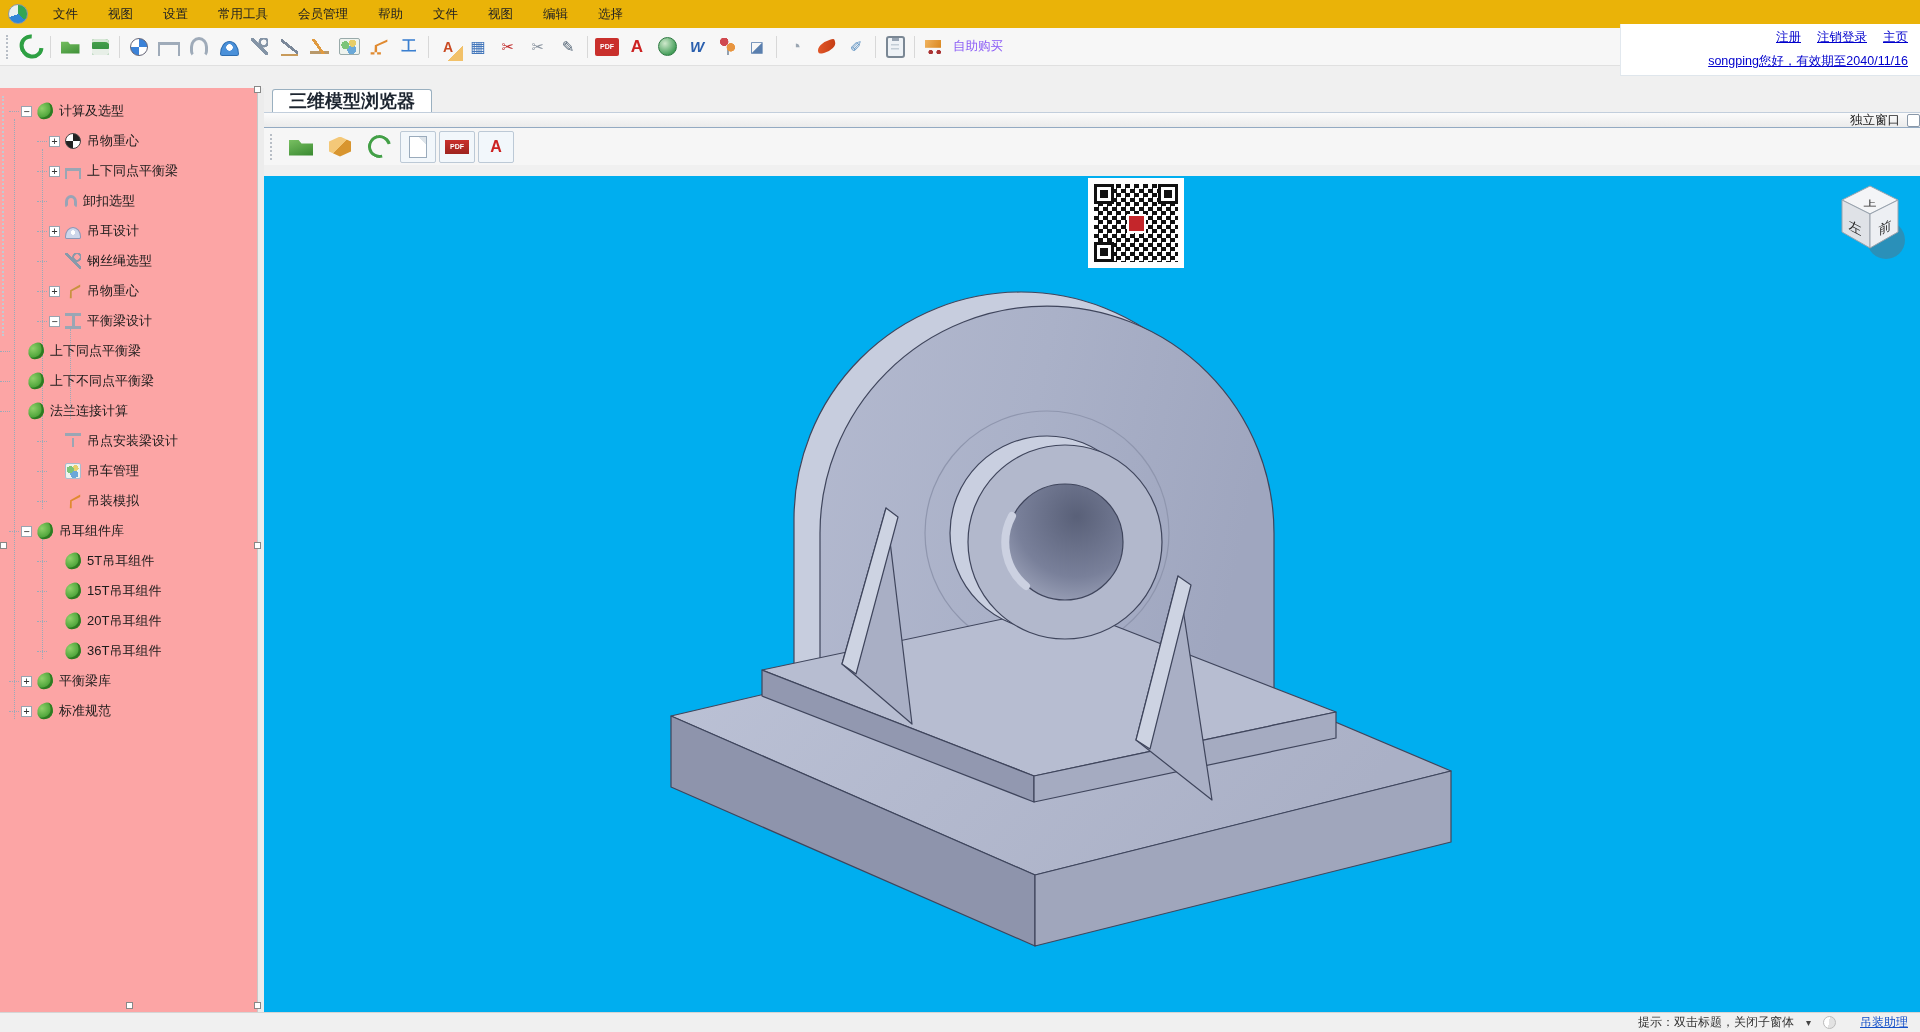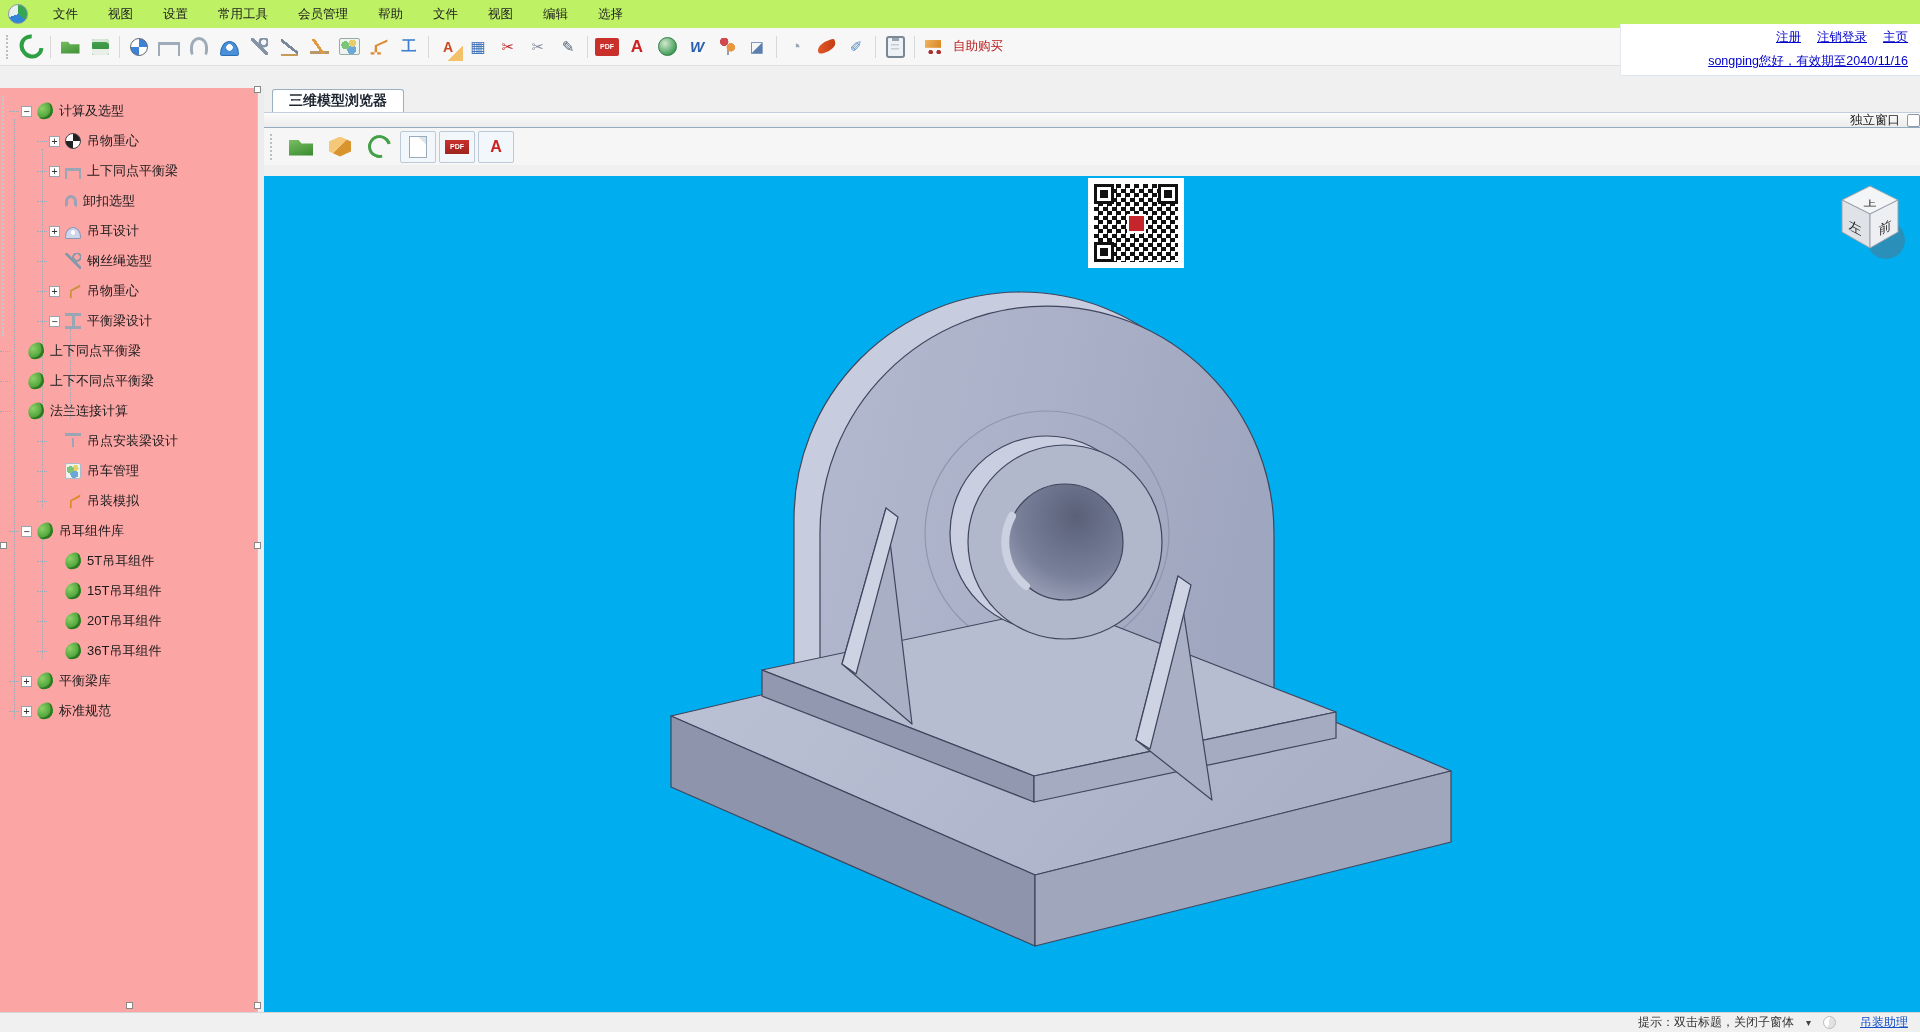--- a/index.html
+++ b/index.html
@@ -17,32 +17,32 @@
     background:
       radial-gradient(circle at 30% 35%, #e04438 0 4px, transparent 4.5px),
       radial-gradient(circle at 68% 32%, #2f9e44 0 4px, transparent 4.5px),
       radial-gradient(circle at 50% 72%, #1c7ed6 0 4px, transparent 4.5px);
   }
   .title-text { font-size:12px; color:#111; }
   .win-controls { margin-left:auto; display:flex; height:100%; }
   .win-btn { width:46px; display:flex; align-items:center; justify-content:center; font-size:12px; color:#333; }
 
   
-  .menubar { height:28px; background:#bef264; display:flex; align-items:center; padding-left:6px; }
+  .menubar { height:28px; background:#eab308; display:flex; align-items:center; padding-left:6px; }
   .globe-ico { width:20px; height:20px; border-radius:50%; margin:0 10px 0 2px; flex:none;
     border:1px solid #8899aa;
     background:conic-gradient(#35a554 0 130deg, #2f86d6 130deg 250deg, #e8f0ee 250deg); }
   .menu-item { padding:5px 15px; font-size:12.5px; color:#222; }
 
   
   .toolbar { height:38px; background:#f7f7f7; border-bottom:1px solid #e0e0e0; display:flex; align-items:center; padding-left:4px; }
   .tb-grip { width:5px; height:24px; border-left:2px dotted #b8bec6; margin:0 5px 0 2px; flex:none; }
   .tbx { width:30px; height:28px; display:flex; align-items:center; justify-content:center; flex:none; }
   .tb-sep { width:1px; height:22px; background:#d8d8d8; margin:0 4px; }
-  .buy-label { margin-left:4px; font-size:12.5px; color:#b91c1c; }
+  .buy-label { margin-left:4px; font-size:12.5px; color:#8b5cf6; }
 
   .tb-shackleG::before { content:""; width:15px; height:17px; border:4px solid #2ea043; border-radius:50%; border-right-color:transparent; transform:rotate(-40deg); }
   .tb-folder::before { content:""; width:19px; height:14px; background:linear-gradient(160deg,#79c263,#3d8f37); clip-path:polygon(0 16%,40% 16%,50% 34%,100% 34%,100% 100%,0 100%); }
   .tb-floppy::before { content:""; width:17px; height:16px; background:linear-gradient(#49a34e,#2f8b3e); border-radius:2px 4px 2px 2px;
     box-shadow:inset 0 -7px 0 -1px #e7efe7, inset 0 4px 0 -1px #d7e7d7; }
   .tb-pie::before { content:""; width:16px; height:16px; border-radius:50%; border:1px solid #667;
     background:conic-gradient(#3b82d8 0 25%, #fff 0 50%, #3b82d8 0 75%, #fff 0); }
   .tb-spreader::before { content:""; width:18px; height:11px; border-top:3px solid #9fabb9; border-left:2px solid #9fabb9; border-right:2px solid #9fabb9; margin-top:4px; }
   .tb-shackle::before { content:""; width:12px; height:14px; border:3px solid #9fabb9; border-radius:50% 50% 30% 30%; border-bottom-color:transparent; }
   .tb-lug::before { content:""; width:17px; height:13px; border:1px solid #2c6cb0; margin-top:3px;
@@ -136,21 +136,21 @@
                radial-gradient(circle at 60% 72%, #6aa8d8 0 4px, transparent 4px), #eef3ee; }
 
   
   .splitter { position:absolute; left:258px; top:88px; width:6px; height:924px; background:#ececec; cursor:ew-resize; }
   .grip { position:absolute; width:7px; height:7px; background:#fff; border:1px solid #888; z-index:7; }
 
   
   .main { position:absolute; left:264px; top:88px; right:0; bottom:20px; background:#f0f0f0; }
   .tabstrip { height:24px; display:flex; align-items:flex-end; background:#f0f0f0; }
   .tab { height:23px; margin-left:8px; padding:0 16px; background:#fff; border:1px solid #9ab0c0; border-bottom:none;
-    border-radius:3px 3px 0 0; display:flex; align-items:center; font-weight:700; font-size:14px; color:#1d2530; cursor:pointer; }
+    border-radius:3px 3px 0 0; display:flex; align-items:center; font-weight:700; font-size:18px; color:#1d2530; cursor:pointer; }
   .chkrow { height:16px; background:linear-gradient(#fbfbfb,#ebebeb); border-top:1px solid #c2cedc; border-bottom:1px solid #93aac2;
     display:flex; align-items:center; justify-content:flex-end; gap:7px; }
   .chk-label { font-size:12.5px; color:#222; }
   .checkbox { width:13px; height:13px; border:1px solid #8a98a8; background:#fff; border-radius:2px; cursor:pointer; }
   .vtoolbar { height:37px; background:#f6f6f6; display:flex; align-items:center; gap:3px; padding-left:5px; }
   .v-grip { width:5px; height:26px; border-left:2px dotted #b8bec6; margin:0 5px 0 1px; flex:none; }
   .v-btn { width:36px; height:32px; display:flex; align-items:center; justify-content:center; border-radius:2px; flex:none; }
   .v-vfolder::before { content:""; width:24px; height:18px; background:linear-gradient(160deg,#7ec466,#37882f);
     clip-path:polygon(0 14%,40% 14%,52% 34%,100% 34%,100% 100%,0 100%); }
   .v-vbox::before { content:""; width:22px; height:20px; background:linear-gradient(135deg,#f4c878 48%,#d8952f 48%);

